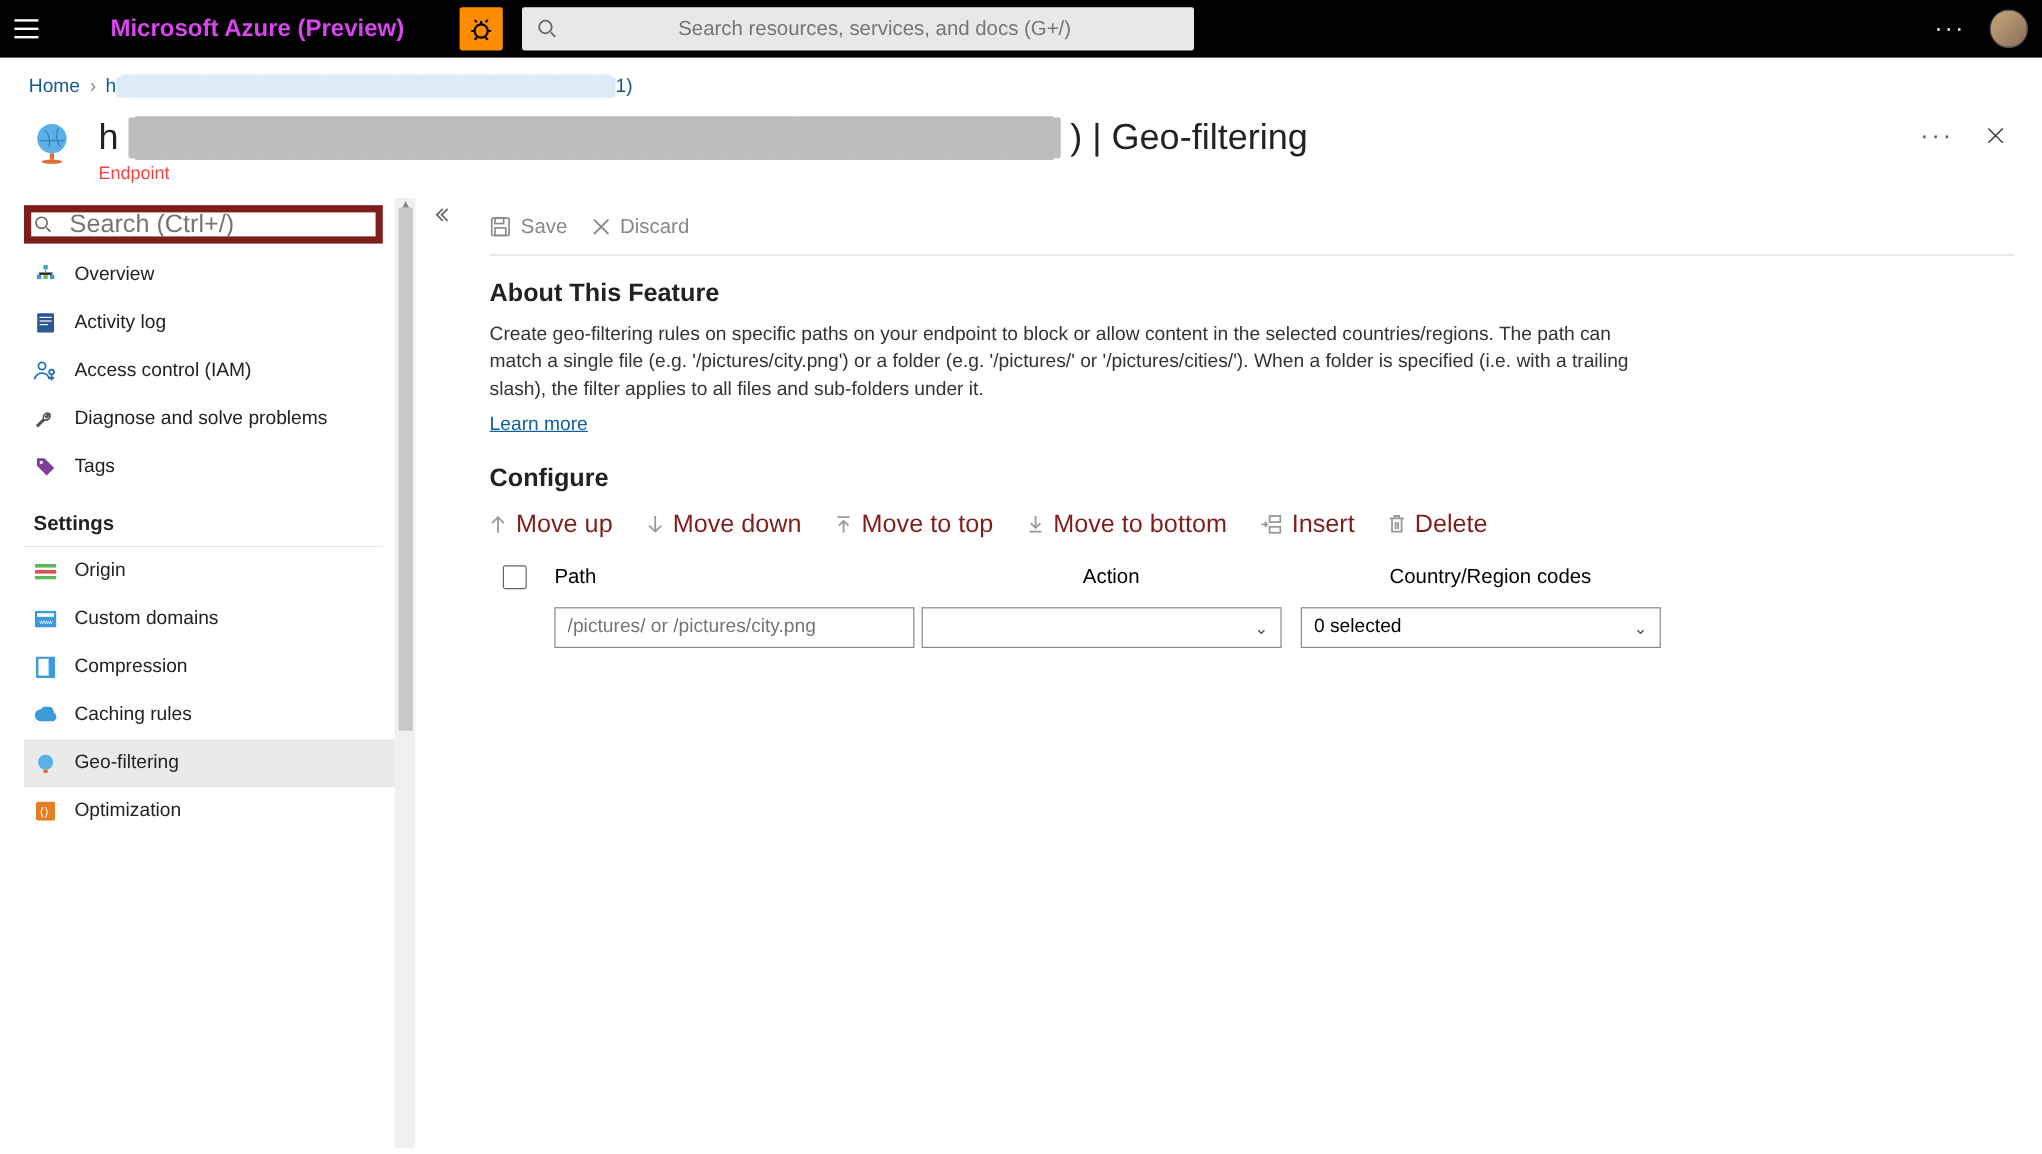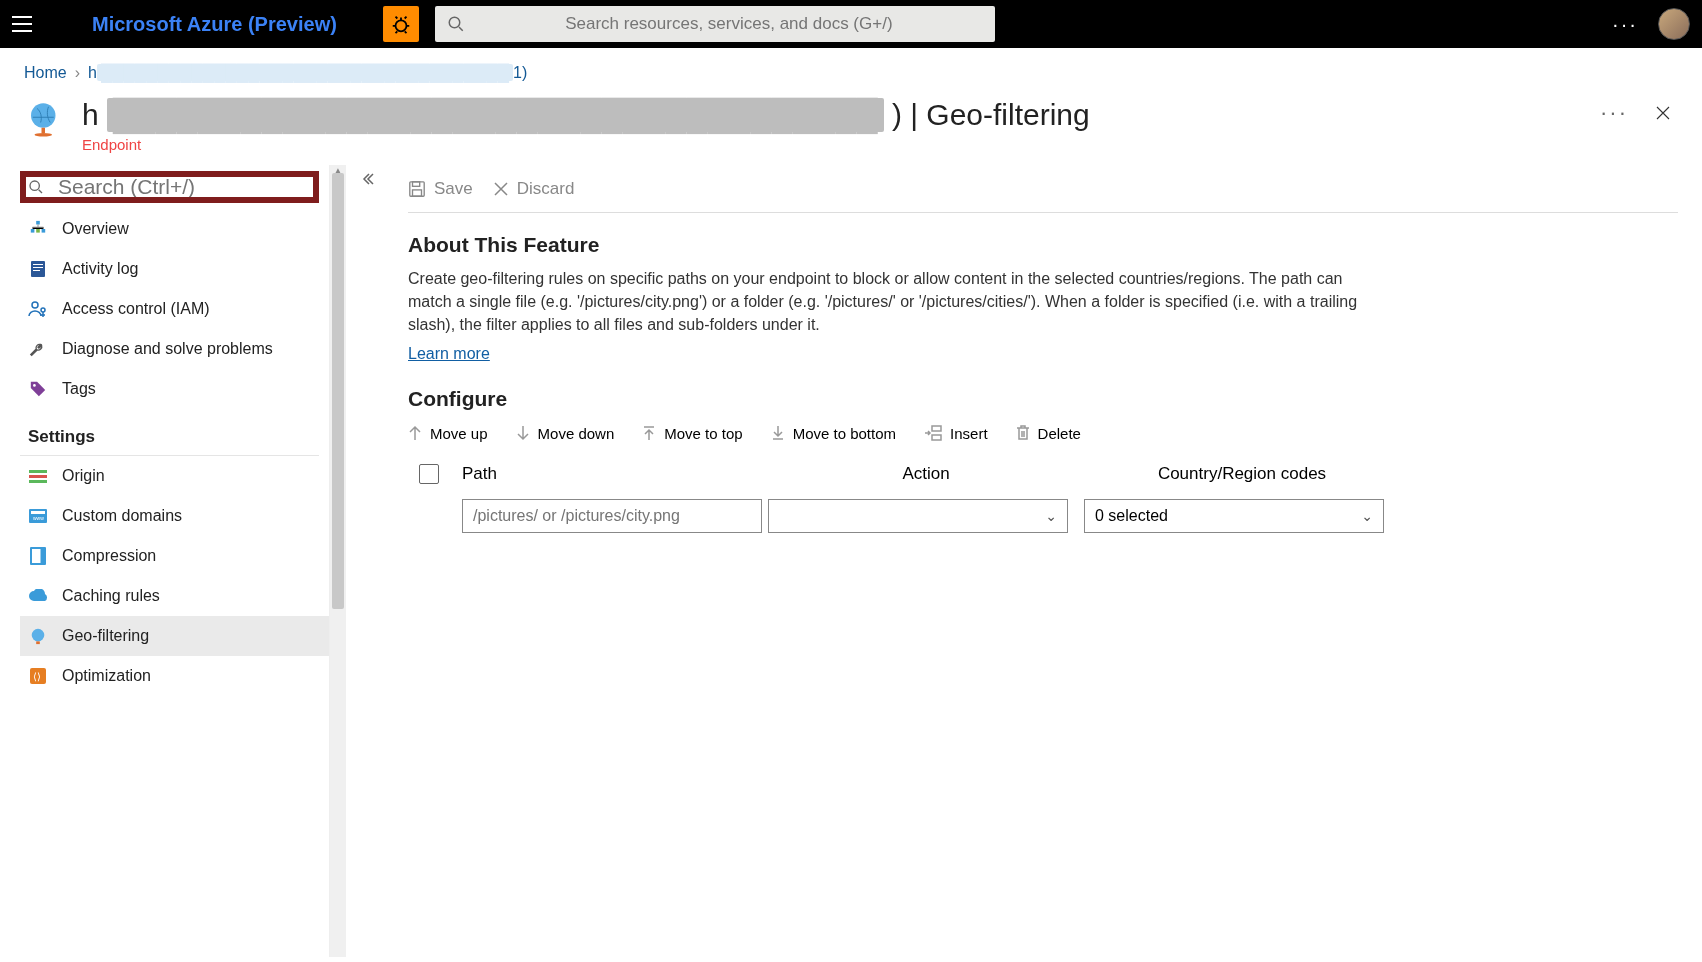--- a/index.html
+++ b/index.html
@@ -1,21 +1,21 @@
 <!DOCTYPE html>
 <html><head>
 <meta charset="utf-8">
 <style>
 * { box-sizing: border-box; margin: 0; padding: 0; }
 body { font-family: 'Segoe UI', Arial, sans-serif; background: #fff; overflow: hidden; }
 
 .topbar { background: #000; height: 48px; display: flex; align-items: center; padding: 0 12px; gap: 16px; }
 .hamburger { width: 24px; height: 24px; cursor: pointer; display: flex; flex-direction: column; justify-content: center; gap: 5px; }
 .hamburger span { display: block; height: 2px; background: #fff; width: 20px; }
-.brand { color: #3b82f6; font-size: 20px; font-weight: 600; margin-left: 40px; white-space: nowrap; }
+.brand { color: #d946ef; font-size: 20px; font-weight: 600; margin-left: 40px; white-space: nowrap; }
 .bug-icon { width: 36px; height: 36px; background: #ff8c00; display: flex; align-items: center; justify-content: center; margin-left: 30px; border-radius: 2px; }
 .search-box { background: #e8e8e6; height: 36px; flex: 0 0 560px; display: flex; align-items: center; padding: 0 12px; border-radius: 2px; gap: 10px; }
 .search-box input { border: none; background: transparent; flex: 1; font-size: 17px; outline: none; color: #444; text-align: center; }
 .top-right { margin-left: auto; display: flex; align-items: center; gap: 20px; }
 .more-dots { color: #fff; font-size: 20px; letter-spacing: 2px; cursor: pointer; }
 .avatar { width: 32px; height: 32px; border-radius: 50%; background: linear-gradient(135deg, #c9a87c, #8a6d5a); border: 1px solid #555; }
 
 .breadcrumb { padding: 16px 24px 8px; font-size: 16px; color: #135995; display: flex; align-items: center; gap: 8px; }
 .breadcrumb .sep { color: #888; }
 .breadcrumb .redacted { background: #dcebf7; color: #dcebf7; border-radius: 2px; padding: 0 4px; }
@@ -51,21 +51,21 @@
 
 .main { flex: 1; padding: 0 24px 24px 18px; overflow-y: auto; }
 .toolbar { display: flex; align-items: center; gap: 20px; height: 48px; border-bottom: 1px solid #ddd; margin-bottom: 20px; }
 .toolbar-btn { display: flex; align-items: center; gap: 8px; color: #888; font-size: 17px; cursor: pointer; }
 .section-heading { font-size: 21px; font-weight: 600; margin: 4px 0 10px; color: #222; }
 .about-text { font-size: 16px; color: #333; line-height: 1.45; max-width: 980px; margin-bottom: 8px; }
 .learn-more { color: #115ea3; text-decoration: underline; font-size: 16px; }
 
 .configure { margin-top: 24px; }
 .config-toolbar { display: flex; align-items: center; gap: 28px; margin-top: 14px; margin-bottom: 12px; }
-.config-toolbar .cfg-btn { display: flex; align-items: center; gap: 8px; color: #000000; font-size: 15px; cursor: pointer; }
+.config-toolbar .cfg-btn { display: flex; align-items: center; gap: 8px; color: #7f1d1d; font-size: 21px; cursor: pointer; }
 
 .table-header { display: flex; align-items: center; height: 40px; }
 .col-cb { width: 42px; display: flex; justify-content: center; }
 .col-path { flex: 0 0 312px; padding-left: 12px; font-size: 17px; }
 .col-action { flex: 0 0 316px; padding-left: 12px; font-size: 17px; text-align: center; }
 .col-codes { flex: 0 0 316px; padding-left: 12px; font-size: 17px; text-align: center; }
 .checkbox { width: 20px; height: 20px; border: 1.5px solid #666; border-radius: 2px; }
 
 .table-row { display: flex; align-items: center; height: 44px; }
 .input-text { width: 300px; height: 34px; border: 1px solid #888; padding: 0 10px; font-size: 16px; outline: none; }

